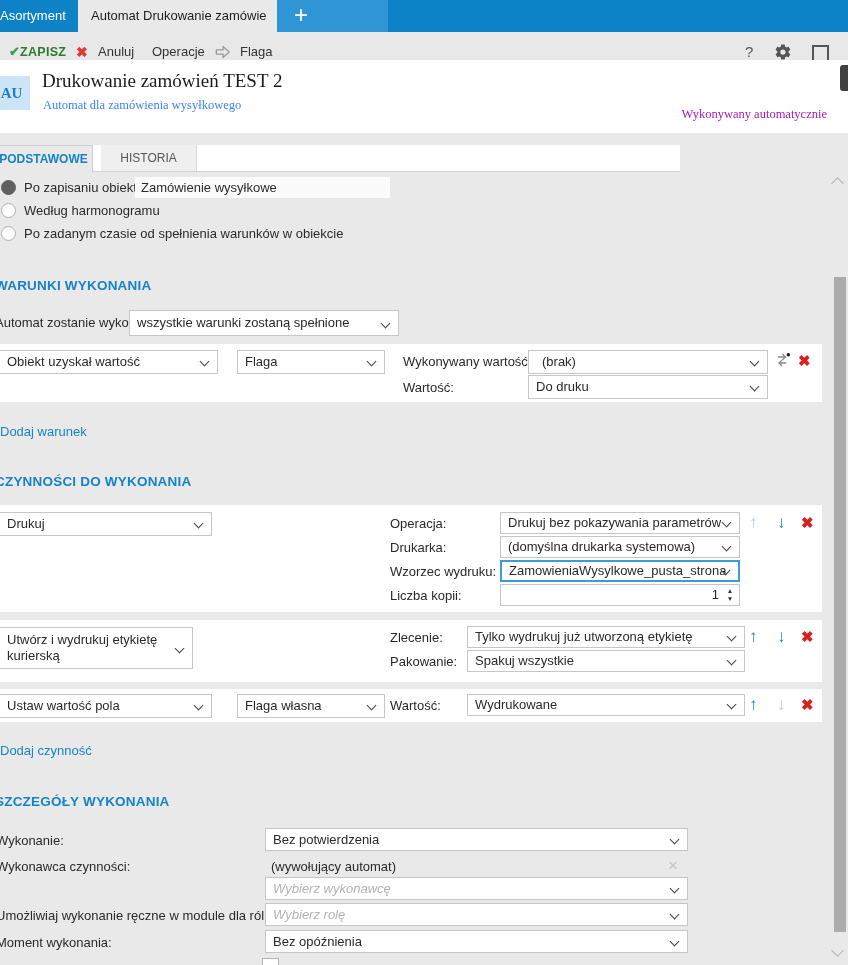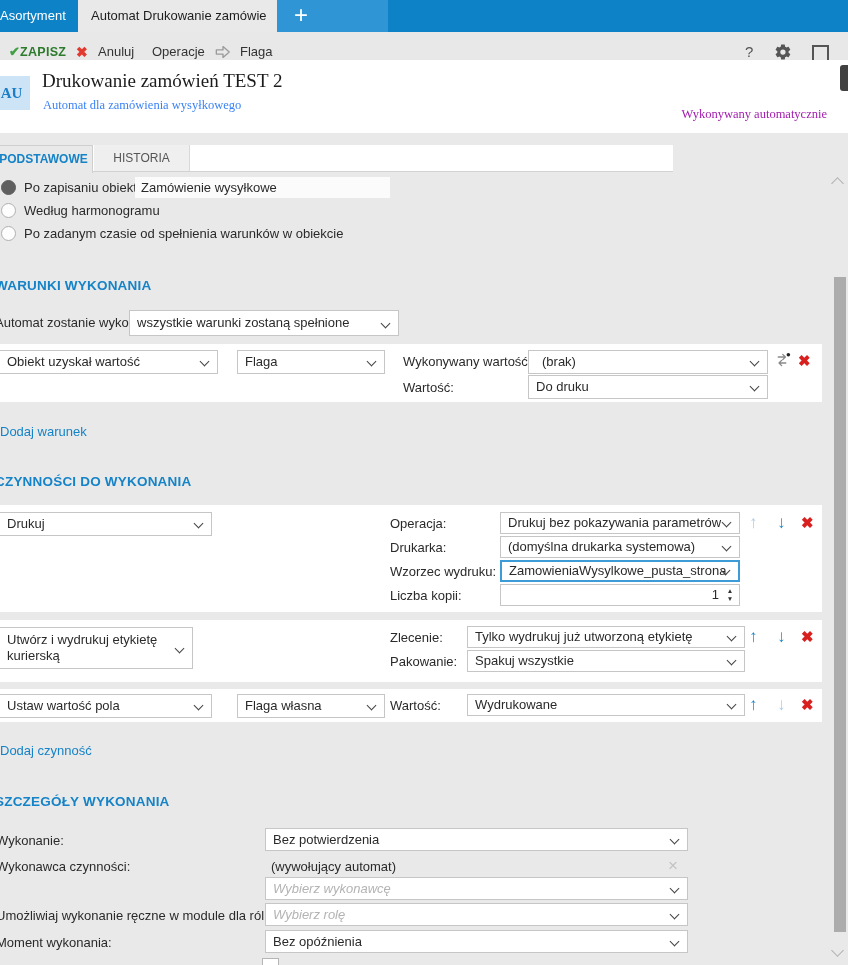--- a/index.html
+++ b/index.html
@@ -22,21 +22,21 @@
   #save-label{color:#2c7a2c;font-weight:bold;font-size:12.5px;letter-spacing:.3px;}
   
   #header{position:absolute;left:0;top:60px;width:848px;height:73px;background:#ffffff;font-family:Liberation Serif, serif;}
   #avatar{position:absolute;left:-7px;top:16px;width:37px;height:34px;background:#cde3f6;
           color:#1d7fc6;font-weight:bold;font-size:15px;text-align:center;line-height:34px;}
   #title{position:absolute;left:42px;top:10px;font-size:19px;color:#1b1b1b;}
   #subtitle{position:absolute;left:43px;top:38px;font-size:12.5px;color:#3b82f6;}
   #exec-status{position:absolute;right:21px;top:39px;font-size:12.5px;color:#a21caf;margin-top:8px;}
   #corner-flag{position:absolute;left:840px;top:5px;width:8px;height:26px;background:#414141;border-radius:3px 0 0 3px;}
   
-  #strip{position:absolute;left:1px;top:145px;width:672px;height:27px;background:#fff;border-bottom:1px solid #d2d2d2;box-sizing:border-box;}
+  #strip{position:absolute;left:8px;top:145px;width:672px;height:27px;background:#fff;border-bottom:1px solid #d2d2d2;box-sizing:border-box;}
   #vtab-historia{position:absolute;left:93px;top:0;width:95px;height:26px;background:#efefef;
       border-right:1px solid #d8d8d8;color:#555;font-size:12px;text-align:center;line-height:26px;}
   #vtab-podstawowe{position:absolute;left:-6px;top:145px;width:99px;height:28px;background:#e9e9e9;
       border:1px solid #cfcfcf;border-bottom:none;box-sizing:border-box;color:#1583c7;
       font-size:12px;font-weight:bold;text-align:center;line-height:26px;z-index:5;}
   
   .lbl{position:absolute;font-size:13px;color:#2a2a2a;white-space:nowrap;}
   .sect{position:absolute;font-size:13.5px;font-weight:bold;color:#1583c7;letter-spacing:.2px;white-space:nowrap;}
   .link{position:absolute;font-size:13px;color:#1583c7;white-space:nowrap;cursor:pointer;}
   .band{position:absolute;left:0;width:822px;background:#fff;}

